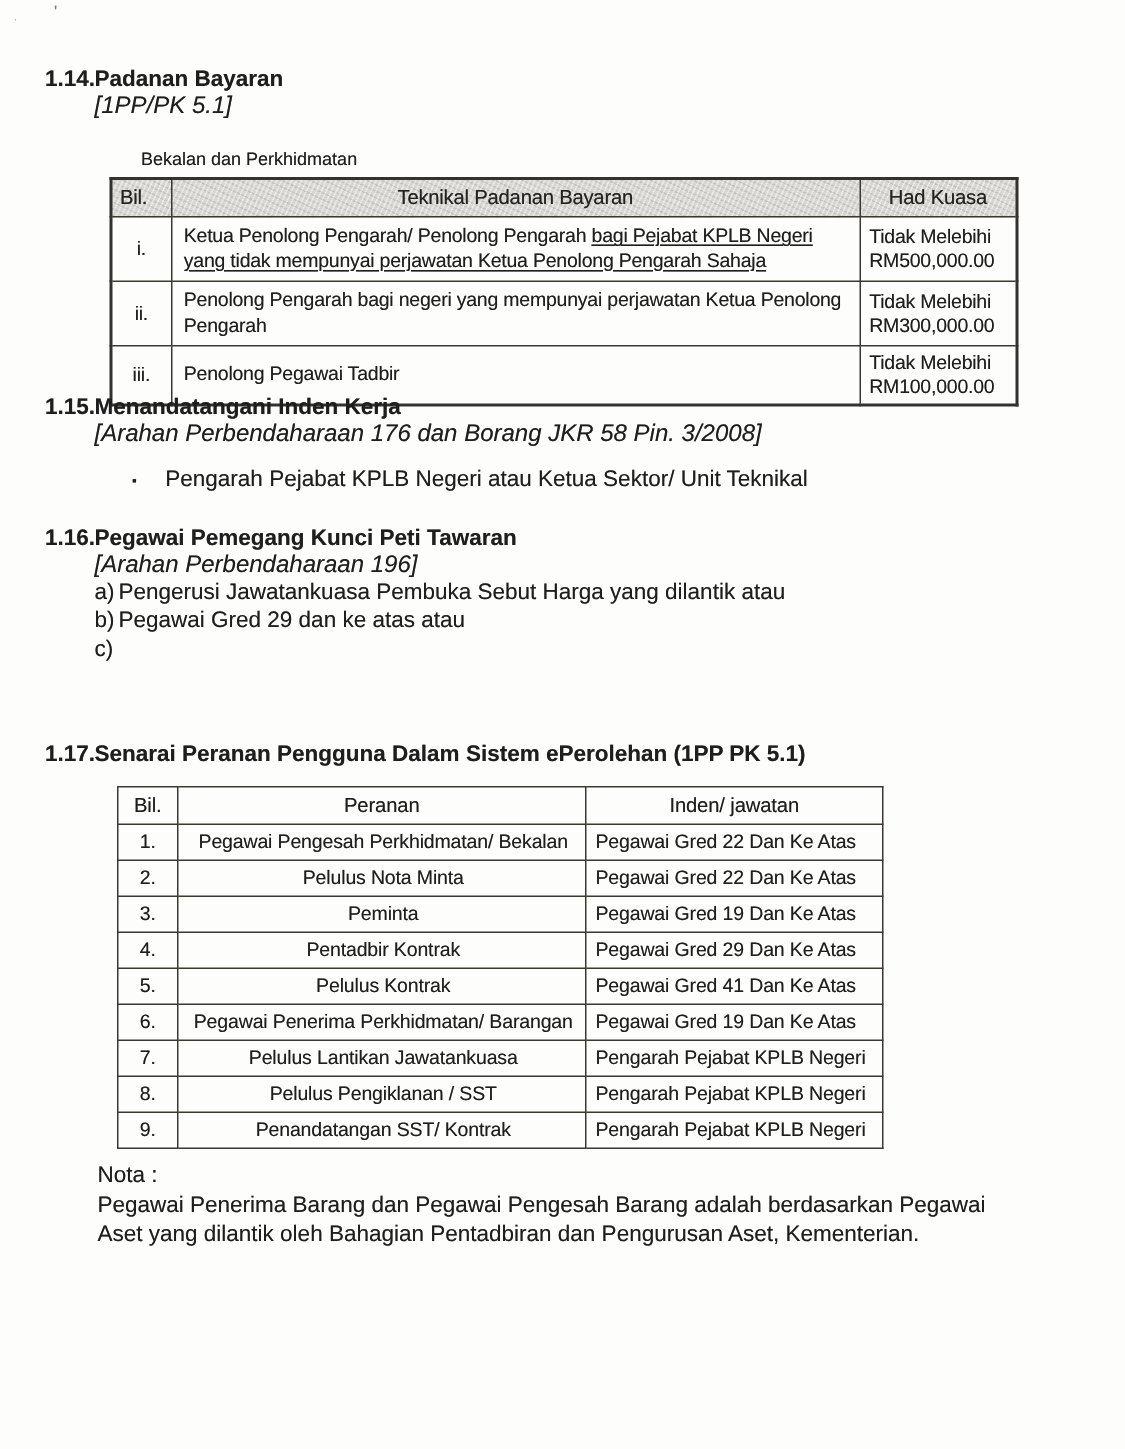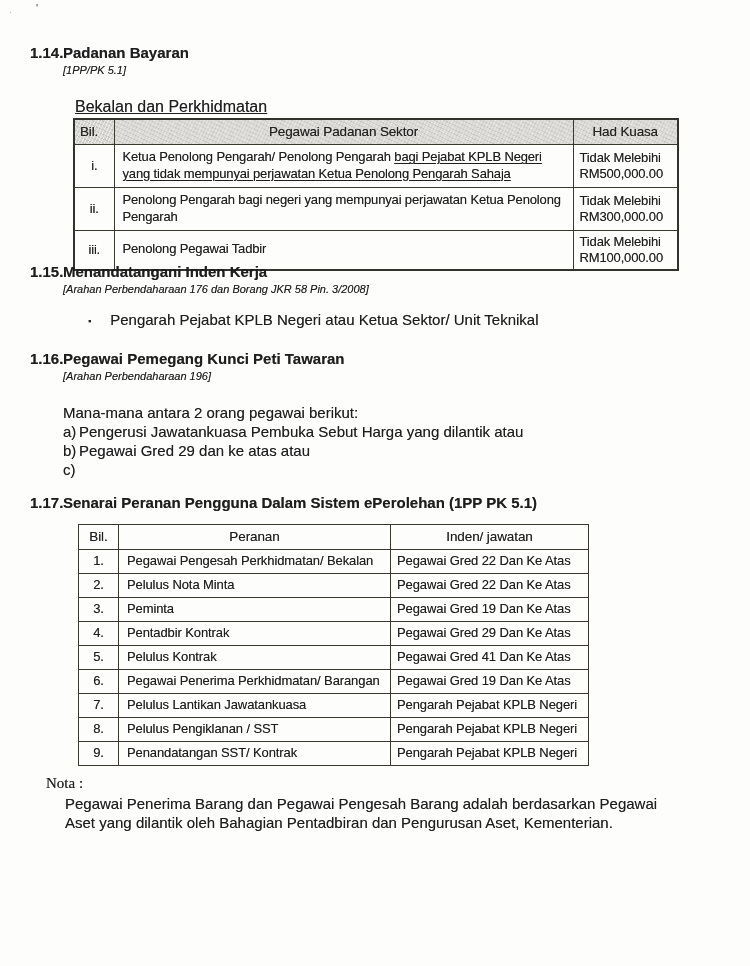--- a/index.html
+++ b/index.html
@@ -20,23 +20,23 @@
 
   section{position:absolute;left:30px;}
   #sec114{top:44px;width:700px;}
   #sec115{top:263px;width:700px;}
   #sec116{top:350px;width:700px;}
   #sec117{top:494px;width:710px;}
 
   .sec-heading{font-weight:bold;font-size:15px;line-height:17px;white-space:nowrap;}
   .sec-num{display:inline-block;width:33px;}
   .sec-title.u{text-decoration-thickness:1.6px;text-underline-offset:2.5px;margin-top:14px;}
-  .sec-ref{font-style:italic;font-size:11px;line-height:17px;margin:1px 0 0 33px;}
-
-  .t1-label{font-size:16px;line-height:17px;margin:19px 0 0 45px;text-decoration:underline;}
+  .sec-ref{font-style:italic;font-size:16px;line-height:17px;margin:1px 0 0 33px;}
+
+  .t1-label{font-size:12px;line-height:17px;margin:19px 0 0 64px;}
 
   table{border-collapse:collapse;table-layout:fixed;}
   .t1{
     width:604px;margin:3px 0 0 43px;
     font-size:13px;line-height:16.5px;letter-spacing:-.15px;
     border:2px solid #34322c;
   }
   .t1 th,.t1 td{border:1.5px solid #3a382f;vertical-align:middle;}
   .t1 thead th{
     background-color:#d7d6d2;
@@ -68,23 +68,23 @@
     font-size:13px;line-height:16.5px;letter-spacing:-.1px;
     border:1.8px solid #34322c;
   }
   .t2 th,.t2 td{border:1.4px solid #3a382f;}
   .t2 col.c-bil{width:40px;}
   .t2 col.c-per{width:272px;}
   .t2 col.c-gred{width:198px;}
   .t2 thead th{font-weight:normal;font-size:13.5px;text-align:center;height:22px;padding:1px 4px;}
   .t2 td{padding:2.5px 6px;height:18px;}
   .t2 td.bil{text-align:center;padding:2.5px 2px;}
-  .t2 td.per{padding-left:8px;}
-
-  .nota-label{font-size:15px;line-height:19px;margin:8px 0 0 16px;font-family:Liberation Serif, serif;}
+  .t2 td.per{padding-left:8px;text-align:center;}
+
+  .nota-label{font-size:15px;line-height:19px;margin:8px 0 0 35px;}
   .nota-text{font-size:15px;line-height:19px;margin:1px 0 0 35px;width:612px;}
 </style>
 </head>
 <body>
 
 <div class="page">
 
   <span class="artifact a1">'</span>
   <span class="artifact a2">·</span>
 
@@ -97,21 +97,21 @@
 
     <table class="t1">
       <colgroup>
           <col class="c-bil">
           <col class="c-peg">
           <col class="c-had">
         </colgroup>
       <thead>
         <tr>
           <th class="h-bil">Bil.</th>
-          <th>Pegawai Padanan Sektor</th>
+          <th>Teknikal Padanan Bayaran</th>
           <th>Had Kuasa</th>
         </tr>
       </thead>
       <tbody>
         <tr>
           <td class="bil">i.</td>
           <td class="peg"><span>Ketua Penolong Pengarah/ Penolong Pengarah </span><span class="u-part">bagi Pejabat KPLB Negeri yang tidak mempunyai perjawatan Ketua Penolong Pengarah Sahaja</span></td>
           <td class="had">
             <div>Tidak Melebihi</div>
             <div>RM500,000.00</div>
@@ -146,21 +146,20 @@
       <span class="bullet-glyph">▪</span>
       <span><span>Pengarah Pejabat KPLB Negeri atau Ketua Sektor</span><b>/ Unit</b><span> Teknikal</span></span>
     </div>
   </section>
 
   <section id="sec116">
     <div class="sec-heading">
       <span class="sec-num">1.16.</span><span class="sec-title">Pegawai Pemegang Kunci Peti Tawaran</span>
     </div>
     <div class="sec-ref">[Arahan Perbendaharaan 196]</div>
-    <div class="intro-line">Mana-mana antara 2 orang pegawai berikut:</div>
     <div class="abc-list">
       <div class="abc-item">
         <span class="abc-label">a)</span>
         <span>Pengerusi Jawatankuasa Pembuka Sebut Harga yang dilantik atau</span>
       </div>
       <div class="abc-item">
         <span class="abc-label">b)</span>
         <span>Pegawai Gred 29 dan ke atas atau</span>
       </div>
       <div class="abc-item">

